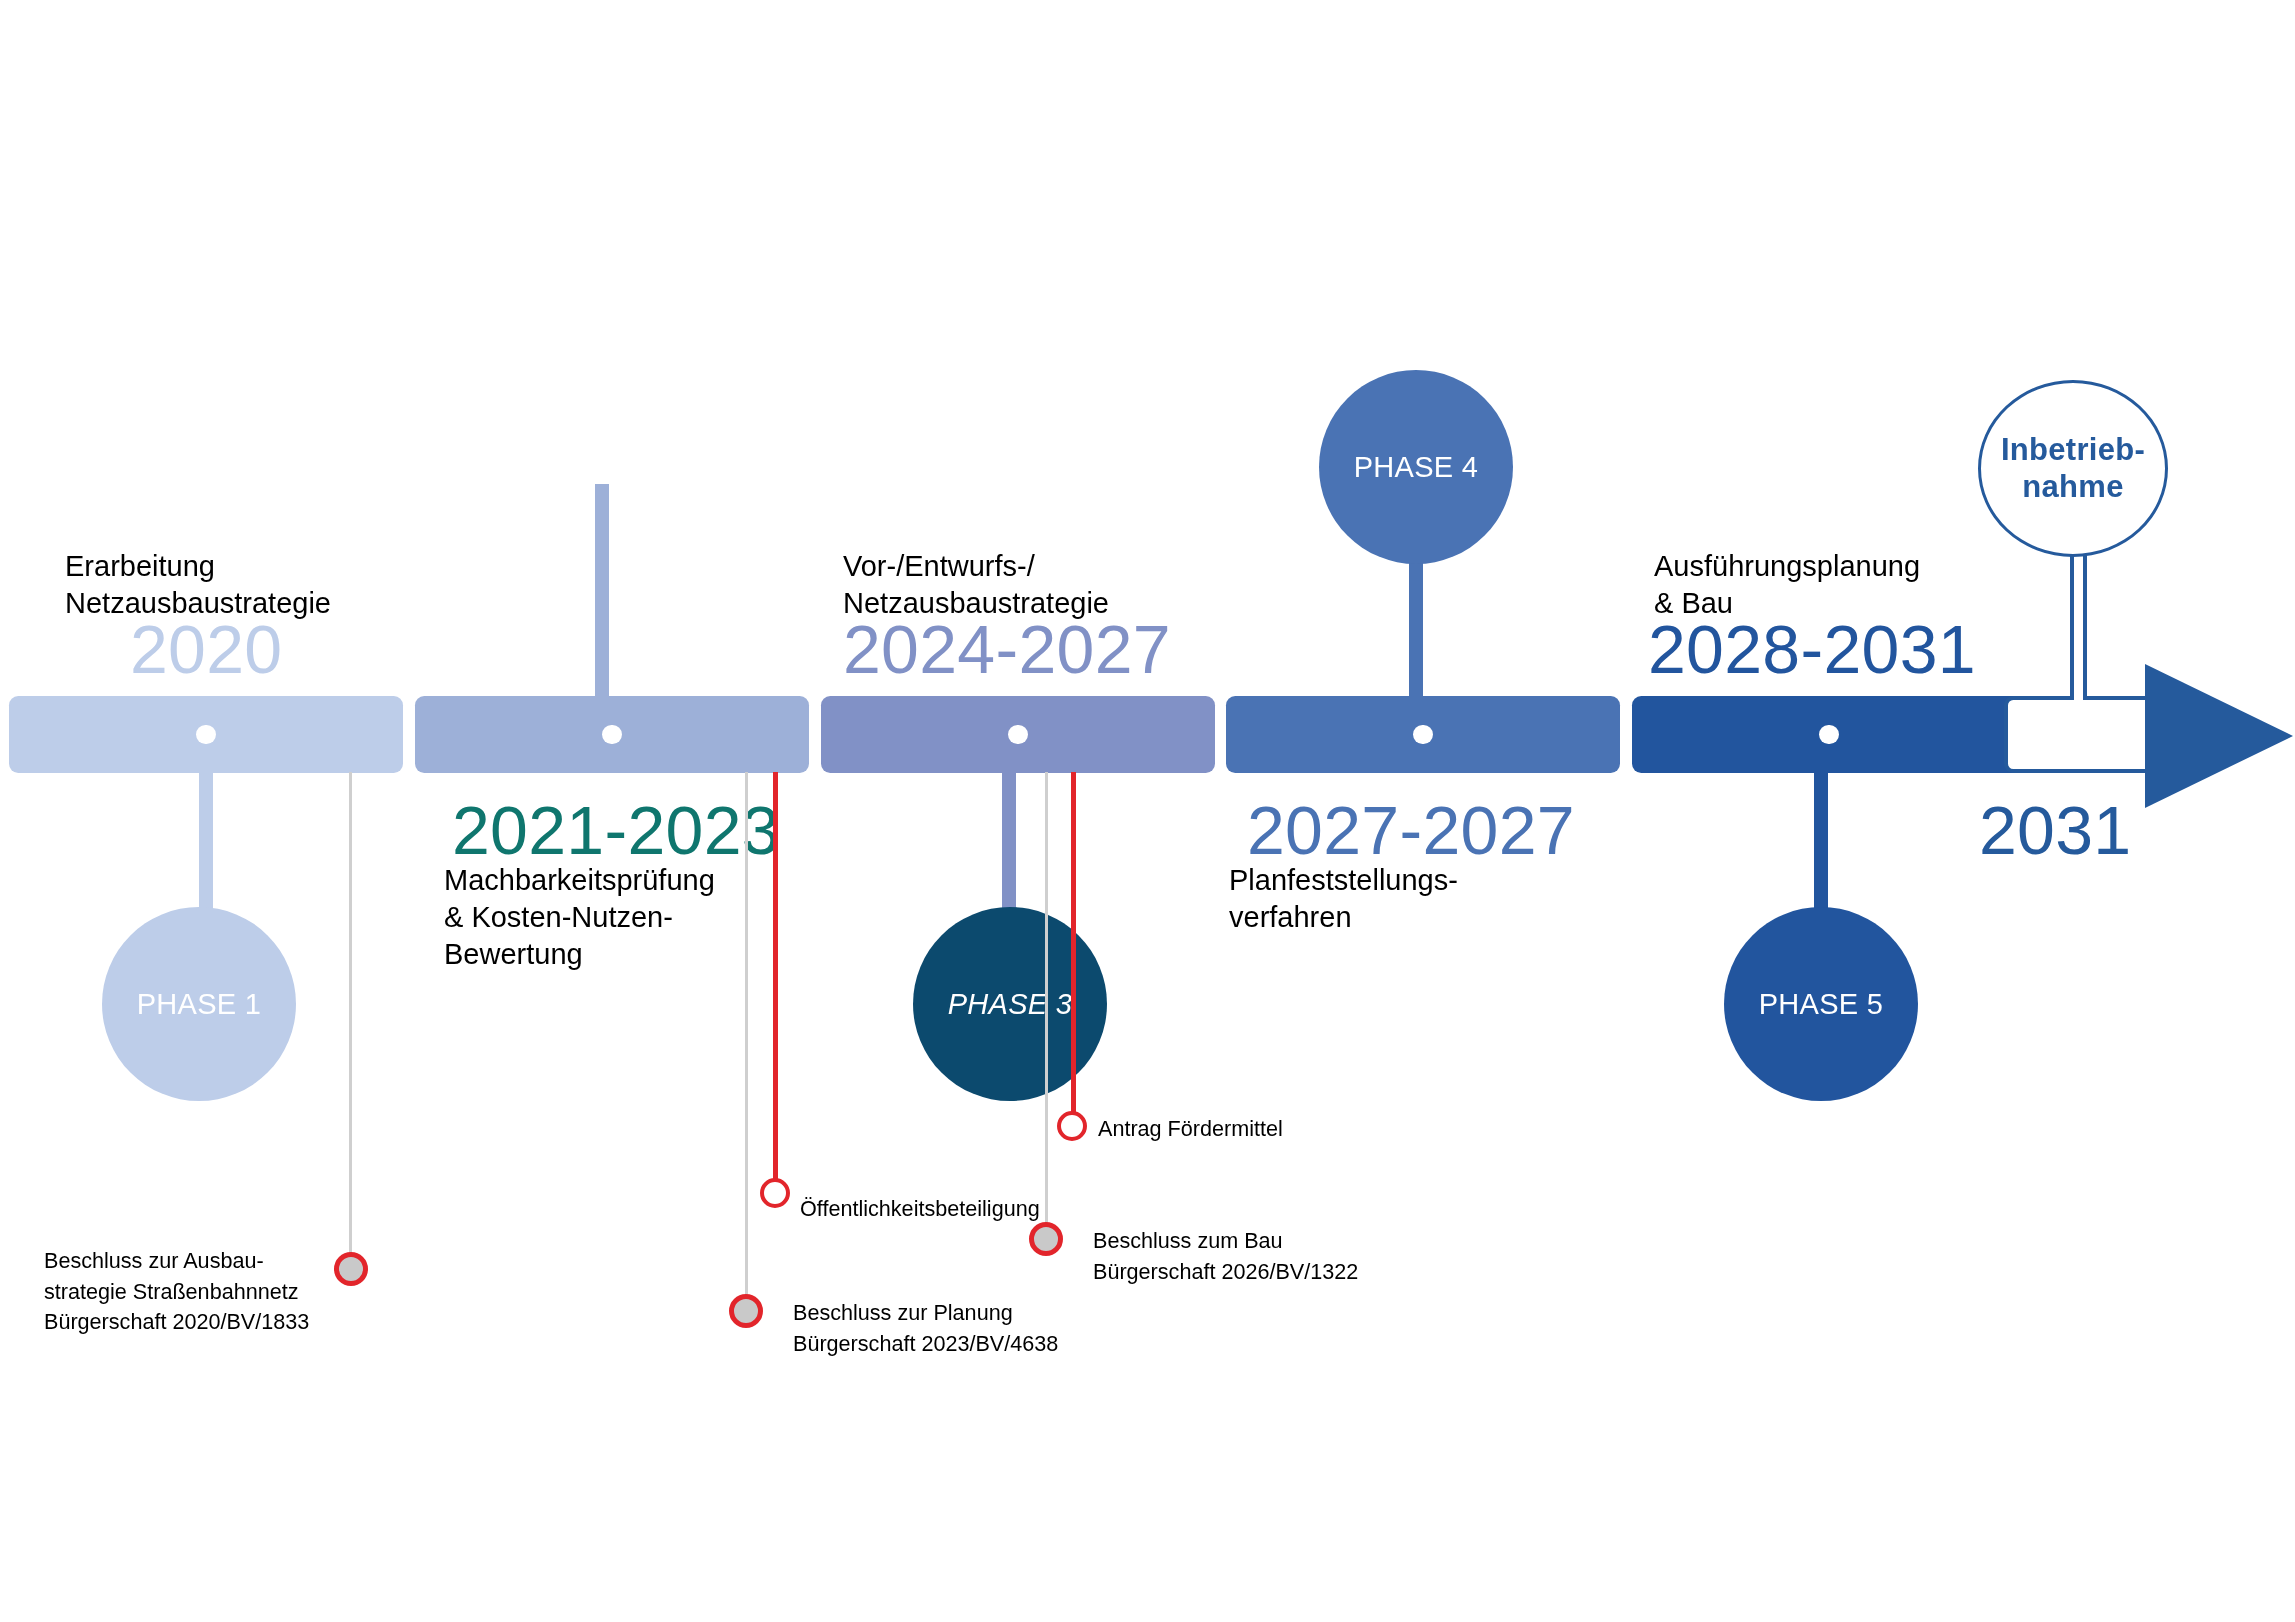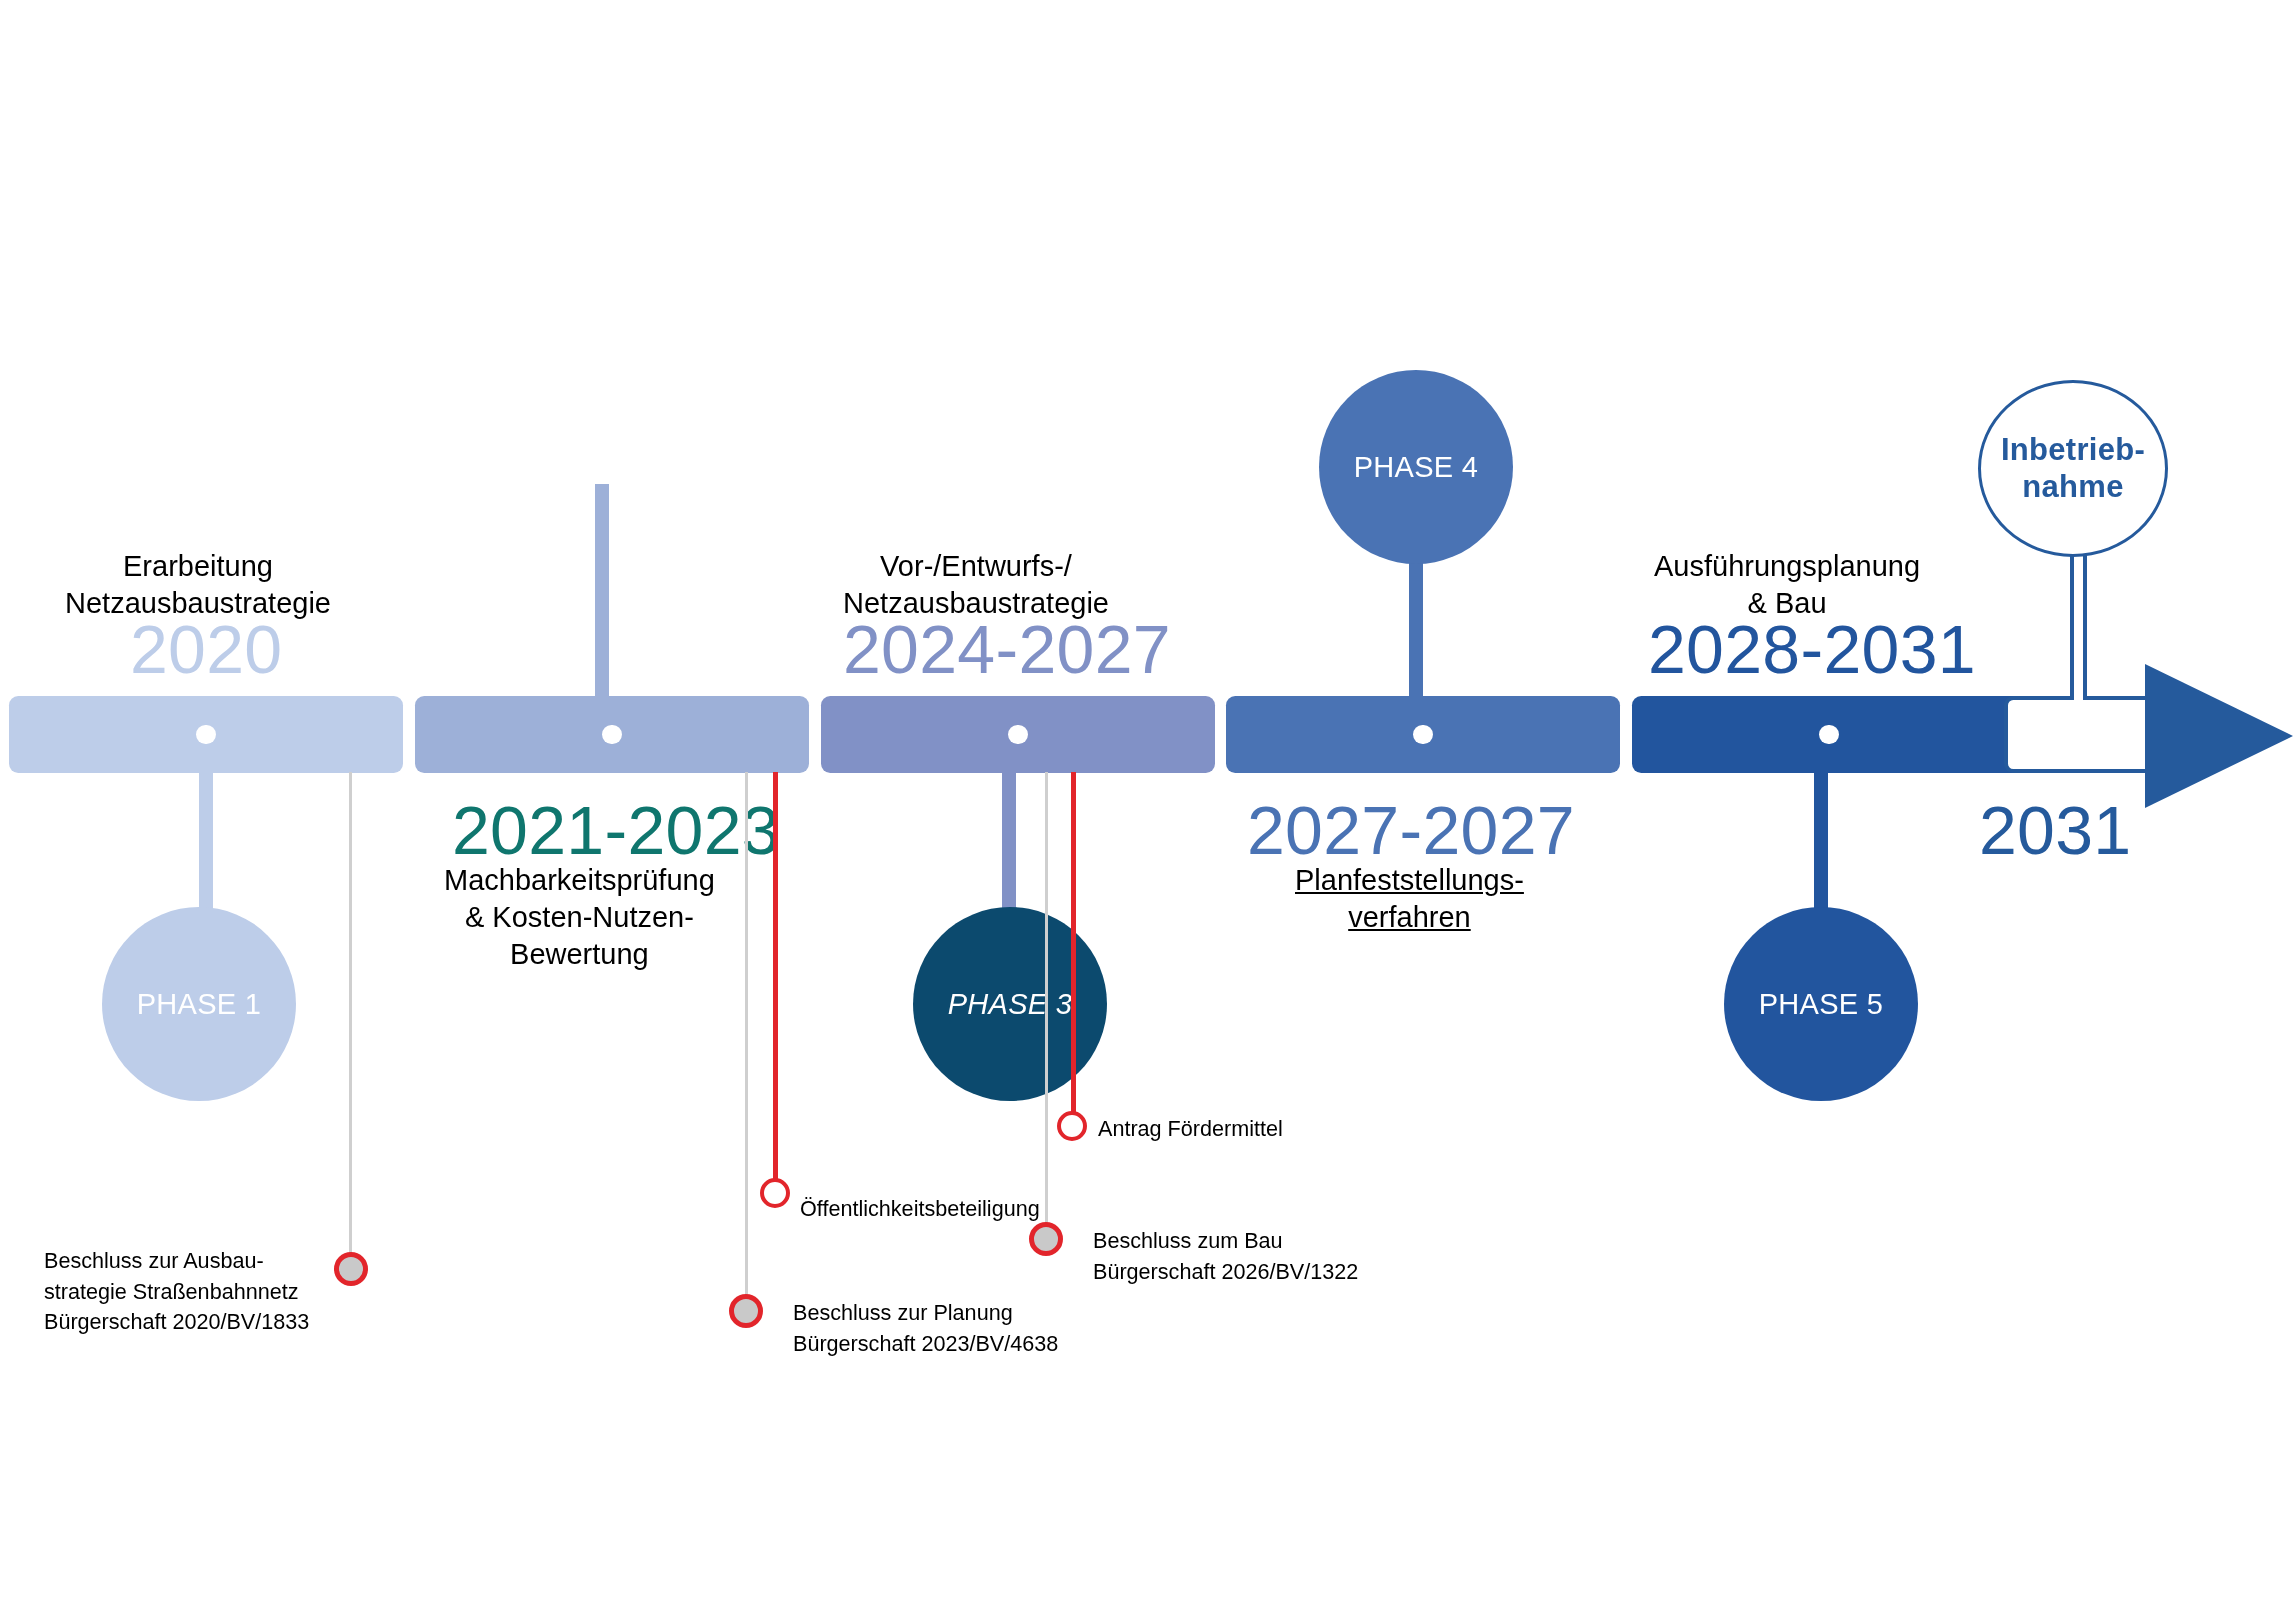--- a/index.html
+++ b/index.html
@@ -35,21 +35,21 @@
     position:absolute;border-radius:50%;
     display:flex;align-items:center;justify-content:center;text-align:center;
     color:#ffffff;font-size:29px;letter-spacing:0.3px;line-height:1.18;
   }
   .bubble.outline{
     background:#ffffff;border:3.9px solid #255a9c;box-sizing:border-box;
     color:#255a9c;font-weight:bold;font-size:31px;
   }
 
   
-  .ptitle{position:absolute;color:#000000;font-size:29px;line-height:1.28;white-space:pre-line;text-align:center;}
+  .ptitle{position:absolute;color:#000000;font-size:29px;line-height:1.28;white-space:pre-line;}
   .pyear{position:absolute;font-size:68px;line-height:1;letter-spacing:0.3px;white-space:nowrap;}
 
   
   .vline{position:absolute;width:3.3px;background:#cfcfcf;}
   .vline.red{background:#e2252b;width:4.6px;}
 
   
   .marker{position:absolute;border-radius:50%;box-sizing:border-box;}
   .marker.ring{
     width:30px;height:30px;border:4.6px solid #e2252b;background:#ffffff;
@@ -133,21 +133,21 @@
   <div class="pyear" style="left:452px;top:796px;color:#0f766e;">2021-2023</div>
   <div class="ptitle" style="left:444px;top:862px;">Machbarkeitsprüfung
 &amp; Kosten-Nutzen-
 Bewertung</div>
 
   <div class="ptitle" style="left:843px;top:548px;">Vor-/Entwurfs-/
 Netzausbaustrategie</div>
   <div class="pyear" style="left:843px;top:615px;color:#8191c6;">2024-2027</div>
 
   <div class="pyear" style="left:1247px;top:796px;color:#4a73b4;">2027-2027</div>
-  <div class="ptitle" style="left:1295px;top:862px;text-decoration:underline;">Planfeststellungs-
+  <div class="ptitle" style="left:1229px;top:862px;">Planfeststellungs-
 verfahren</div>
 
   <div class="ptitle" style="left:1654px;top:548px;">Ausführungsplanung
 &amp; Bau</div>
   <div class="pyear" style="left:1648px;top:615px;color:#22559e;">2028-2031</div>
 
   <div class="pyear" style="left:1979px;top:796px;color:#255a9c;">2031</div>
 
   <div class="vline" style="left:349px;top:772px;height:496px;"></div>
   <div class="marker filled shadow" style="left:334px;top:1252px;"></div>

